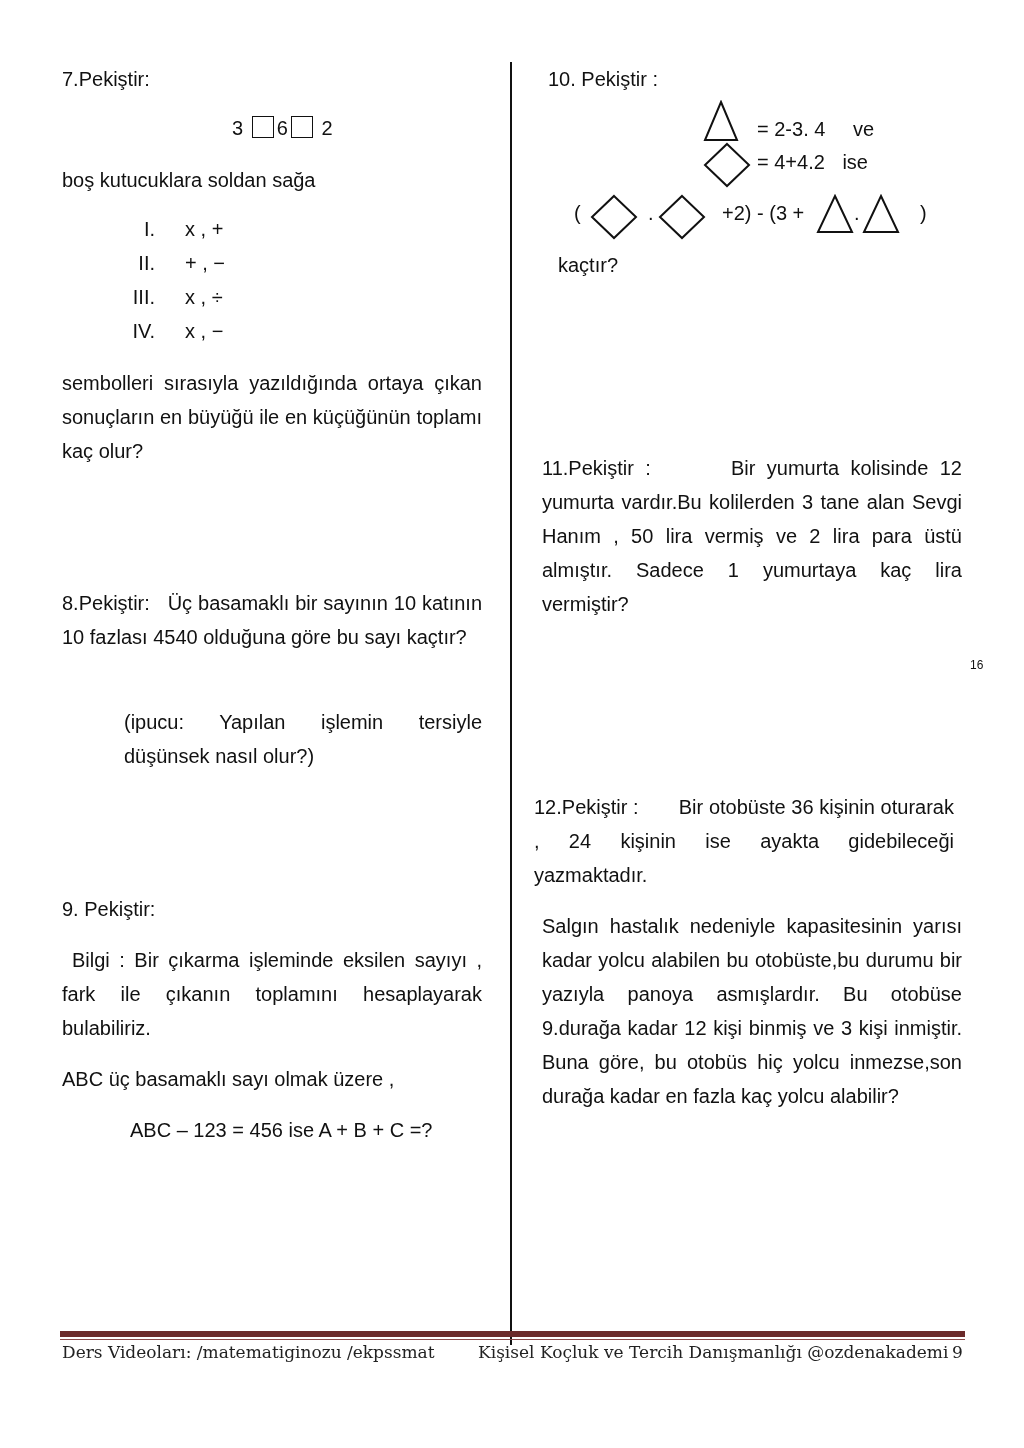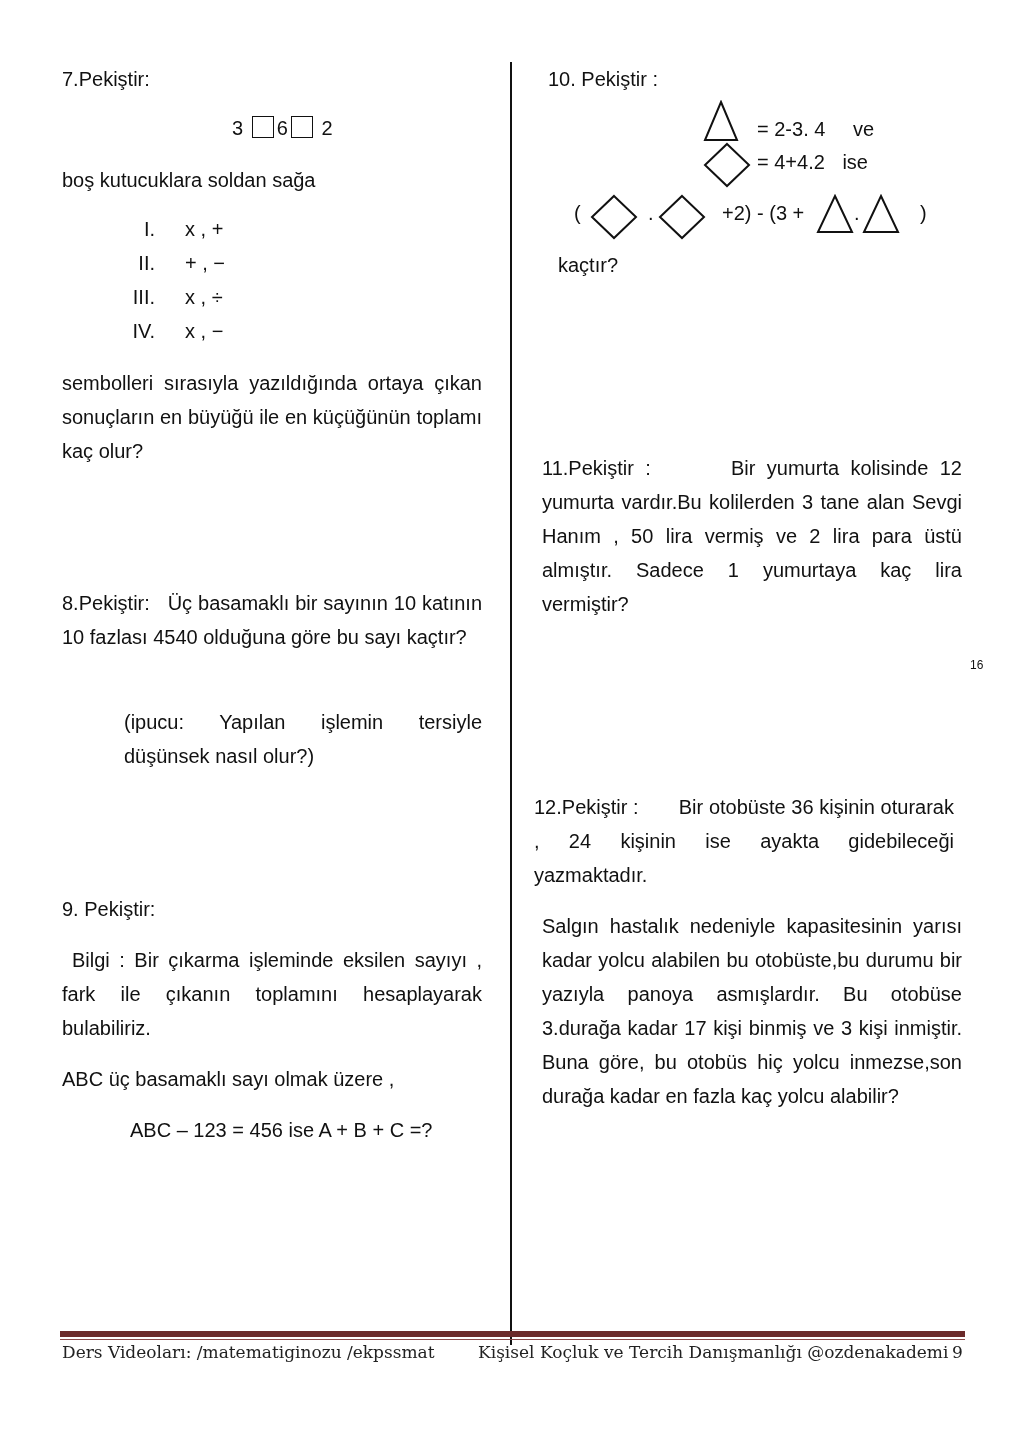--- a/index.html
+++ b/index.html
@@ -115,19 +115,19 @@
   <span>Bir yumurta kolisinde 12 yumurta vardır.Bu kolilerden 3 tane alan Sevgi Hanım , 50 lira vermiş ve 2 lira para üstü almıştır. Sadece 1 yumurtaya kaç lira vermiştir?</span>
 </div>
 
 <div class="sidenum">16</div>
 
 <div class="abs txt just" style="left:518px; top:790px; width:420px;margin-left:16px;">
   <span class="b">12.Pekiştir</span><span> :</span>&nbsp;&nbsp;&nbsp;&nbsp;&nbsp;&nbsp;
   <span>Bir otobüste 36 kişinin oturarak , 24 kişinin ise ayakta gidebileceği yazmaktadır.</span>
 </div>
 
-<div class="abs txt just" style="left:542px; top:909px; width:420px;">Salgın hastalık nedeniyle kapasitesinin yarısı kadar yolcu alabilen bu otobüste,bu durumu bir yazıyla panoya asmışlardır. Bu otobüse 3.durağa kadar 17 kişi binmiş ve 3 kişi inmiştir. Buna göre, bu otobüs hiç yolcu inmezse,son durağa kadar en fazla kaç yolcu alabilir?</div>
+<div class="abs txt just" style="left:542px; top:909px; width:420px;">Salgın hastalık nedeniyle kapasitesinin yarısı kadar yolcu alabilen bu otobüste,bu durumu bir yazıyla panoya asmışlardır. Bu otobüse 9.durağa kadar 12 kişi binmiş ve 3 kişi inmiştir. Buna göre, bu otobüs hiç yolcu inmezse,son durağa kadar en fazla kaç yolcu alabilir?</div>
 
 <div class="footer-line1"></div>
 <div class="footer-line2"></div>
 <div class="footer" style="left:62px;">Ders Videoları:  /matematiginozu /ekpssmat</div>
 <div class="footer" style="left:478px;">Kişisel Koçluk ve Tercih Danışmanlığı @ozdenakademi</div>
 <div class="footer" style="left:952px;">9</div>
 
 </body></html>

